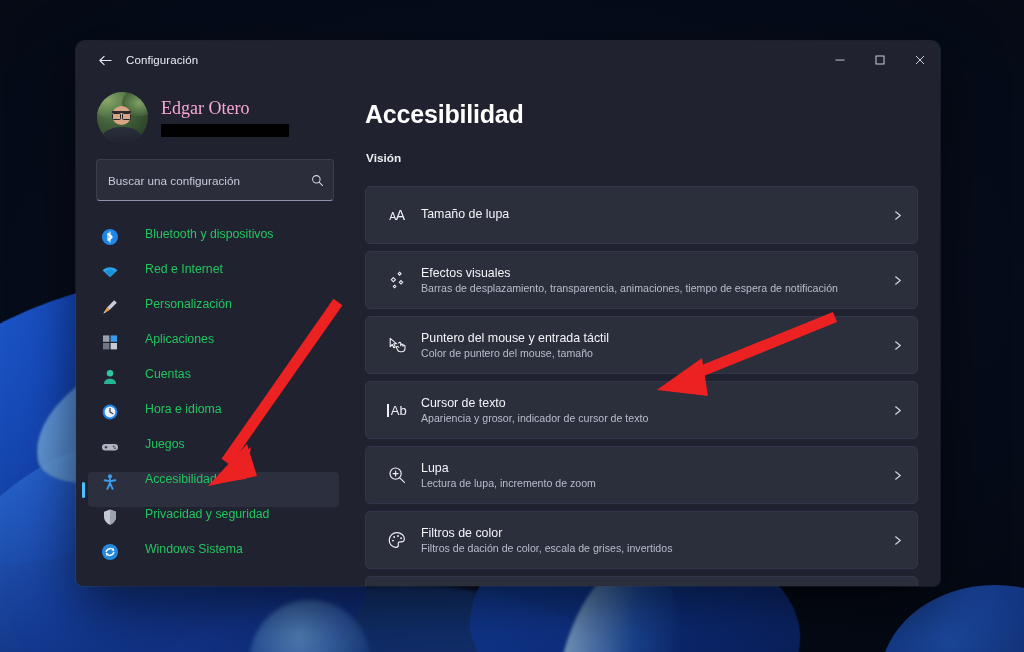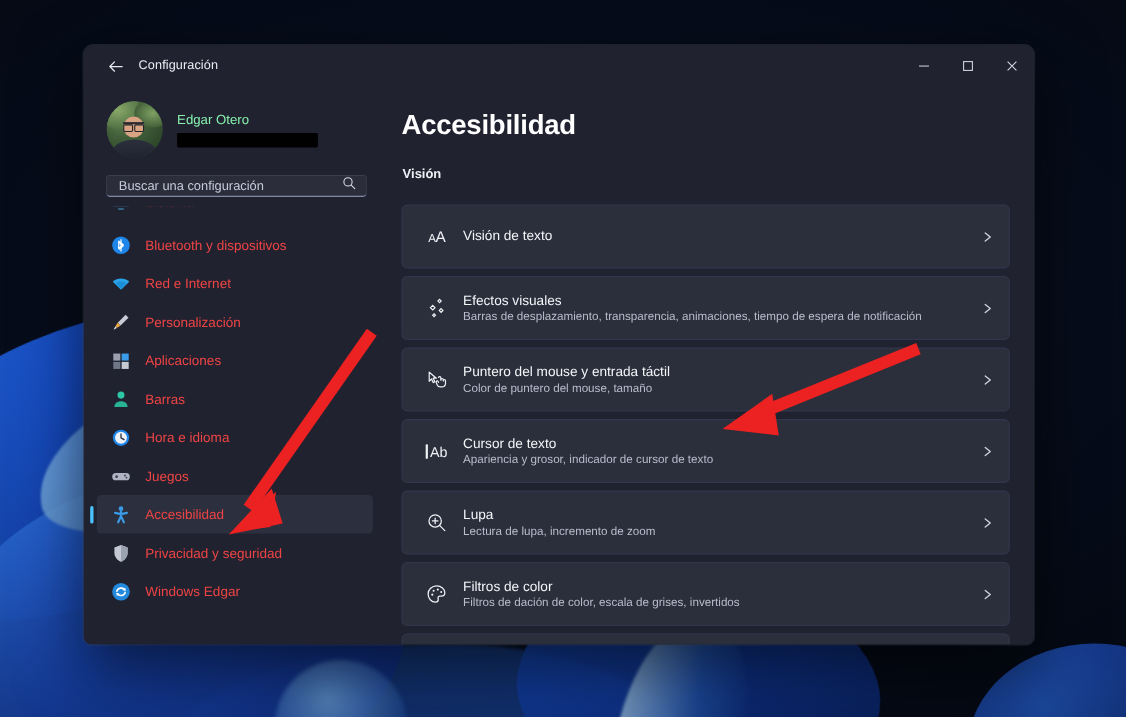--- a/index.html
+++ b/index.html
@@ -187,35 +187,35 @@
     border: 1.3px solid #23232a; border-radius: 1.5px;
   }
   .avatar .glasses::before { left: 0; }
   .avatar .glasses::after { right: 0; }
   .avatar .body {
     position: absolute; left: 5px; bottom: -8px; width: 40px; height: 24px;
     background: linear-gradient(180deg, #2b2f3d, #1b1e28);
     border-radius: 48% 48% 10% 10%;
   }
   .prof-text { display: flex; flex-direction: column; gap: 5px; min-width: 0; }
-  .prof-name { font-size: 12px; color: #86efac; font-weight: 400; }
+  .prof-name { font-size: 18px; color: #f9a8d4; font-weight: 400; font-family: Liberation Serif, serif; }
   .prof-mail-redact {
     width: 128px; height: 13px;
     background: #010101;
     border-radius: 1px;
   }
 
   .search-wrap { padding: 0 5px 0 8px; }
   .searchbox {
-    height: 20px;
+    height: 42px;
     background: #2b2d3a;
     border: 1px solid #3b3e4d;
     border-bottom: 1.5px solid #8d94ab;
     border-radius: 4px;
-    display: flex; 
+    display: flex; align-items: center;
     padding: 0 9px 0 11px;
   }
   .searchbox input {
     flex: 1;
     background: transparent; border: none; outline: none;
     color: #eceef4;
     font-family: "Liberation Sans", sans-serif;
     font-size: 11.7px;
   }
   .searchbox input::placeholder { color: #c6cada; }
@@ -230,26 +230,26 @@
     
     height: 15px;
     overflow: hidden;
     position: relative;
     margin-bottom: 2px;
   }
   .nav-clip-top .navitem { margin-top: -22px; opacity: .55; }
 
   .navitem {
     height: 35px;
-    display: flex; align-items: center;
-    gap: 13px;
+    display: flex; 
+    gap: 26px;
     padding-left: 12px;
     border-radius: 4px;
     position: relative;
-    color: #ef4444;
+    color: #22c55e;
     font-size: 12.3px;
   }
   .navitem.selected { background: #2c2f3d; }
   .navitem.selected::before {
     content: "";
     position: absolute;
     left: -6px; top: 50%;
     transform: translateY(-50%);
     width: 3px; height: 16px;
     border-radius: 2px;
@@ -479,21 +479,21 @@
             <span class="nav-label">Aplicaciones</span>
           </div>
 
           <div class="navitem">
             <span class="nav-ico">
               <svg viewBox="0 0 18 18">
                 <circle cx="9" cy="5.2" r="3.2" fill="#2ec7a6"></circle>
                 <path d="M3 16c0-3.3 2.7-5.2 6-5.2s6 1.9 6 5.2H3z" fill="#27b394"></path>
               </svg>
             </span>
-            <span class="nav-label">Barras</span>
+            <span class="nav-label">Cuentas</span>
           </div>
 
           <div class="navitem">
             <span class="nav-ico">
               <svg viewBox="0 0 18 18">
                 <circle cx="9" cy="9" r="7.4" fill="#1e86e8"></circle>
                 <circle cx="9" cy="9" r="5.4" fill="#eef2f7"></circle>
                 <path d="M9 5.4V9l2.8 1.7" stroke="#2b3240" stroke-width="1.2" fill="none" stroke-linecap="round"></path>
               </svg>
             </span>
@@ -535,36 +535,36 @@
           <div class="navitem">
             <span class="nav-ico">
               <svg viewBox="0 0 18 18">
                 <circle cx="9" cy="9" r="8" fill="#2389dd"></circle>
                 <path d="M12.6 7.4A4.2 4.2 0 0 0 5.2 8.4" stroke="#fff" stroke-width="1.5" fill="none" stroke-linecap="round"></path>
                 <path d="M5.4 10.6a4.2 4.2 0 0 0 7.4-1" stroke="#fff" stroke-width="1.5" fill="none" stroke-linecap="round"></path>
                 <path d="M12.9 5.1v2.5h-2.5z" fill="#fff"></path>
                 <path d="M5.1 12.9v-2.5h2.5z" fill="#fff"></path>
               </svg>
             </span>
-            <span class="nav-label">Windows Edgar</span>
+            <span class="nav-label">Windows Sistema</span>
           </div>
 
         </div>
       </div>
 
       <div class="main">
         <div class="page-title">Accesibilidad</div>
         <div class="group-title">Visión</div>
 
         <div class="card">
           <div class="card-ico">
             <span class="aa"><small>A</small>A</span>
           </div>
           <div class="card-text">
-            <div class="card-h">Visión de texto</div>
+            <div class="card-h">Tamaño de lupa</div>
           </div>
           <div class="card-chev">
             <svg viewBox="0 0 12 12" fill="none" stroke="currentColor" stroke-width="1.35" stroke-linecap="round" stroke-linejoin="round">
               <path d="M4 2l5 4-5 4"></path>
             </svg>
           </div>
         </div>
 
         <div class="card">
           <div class="card-ico">

